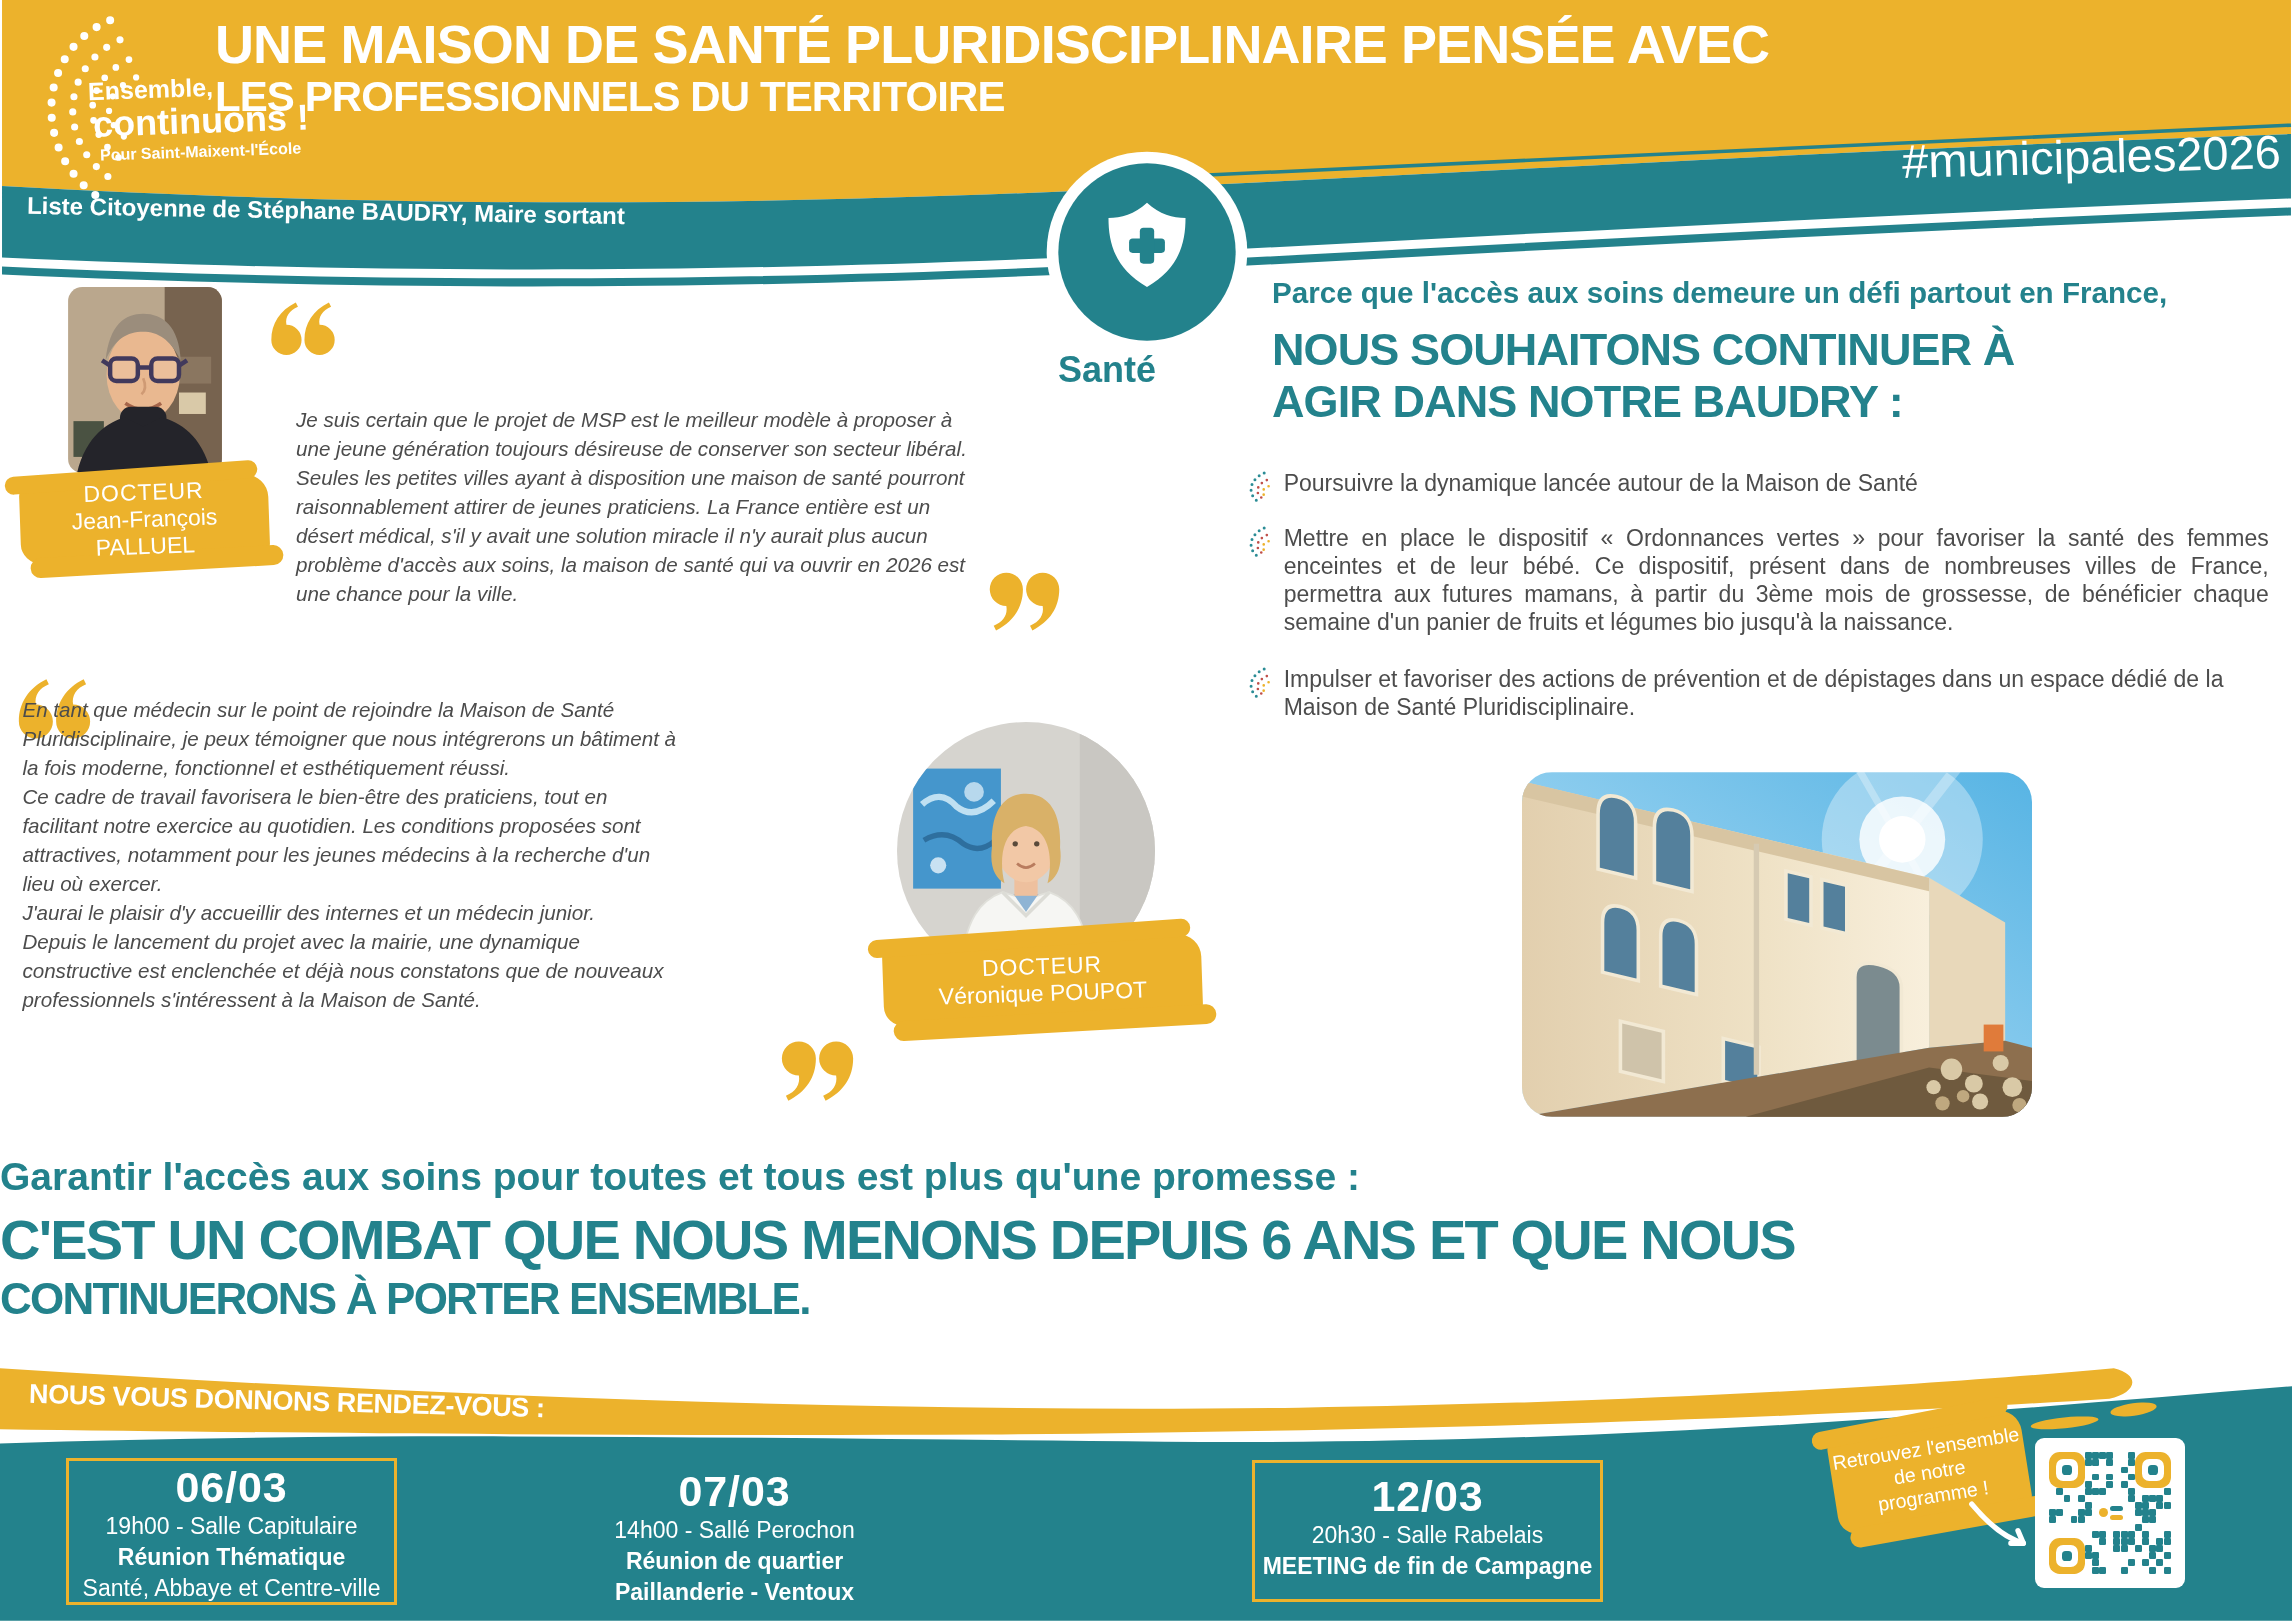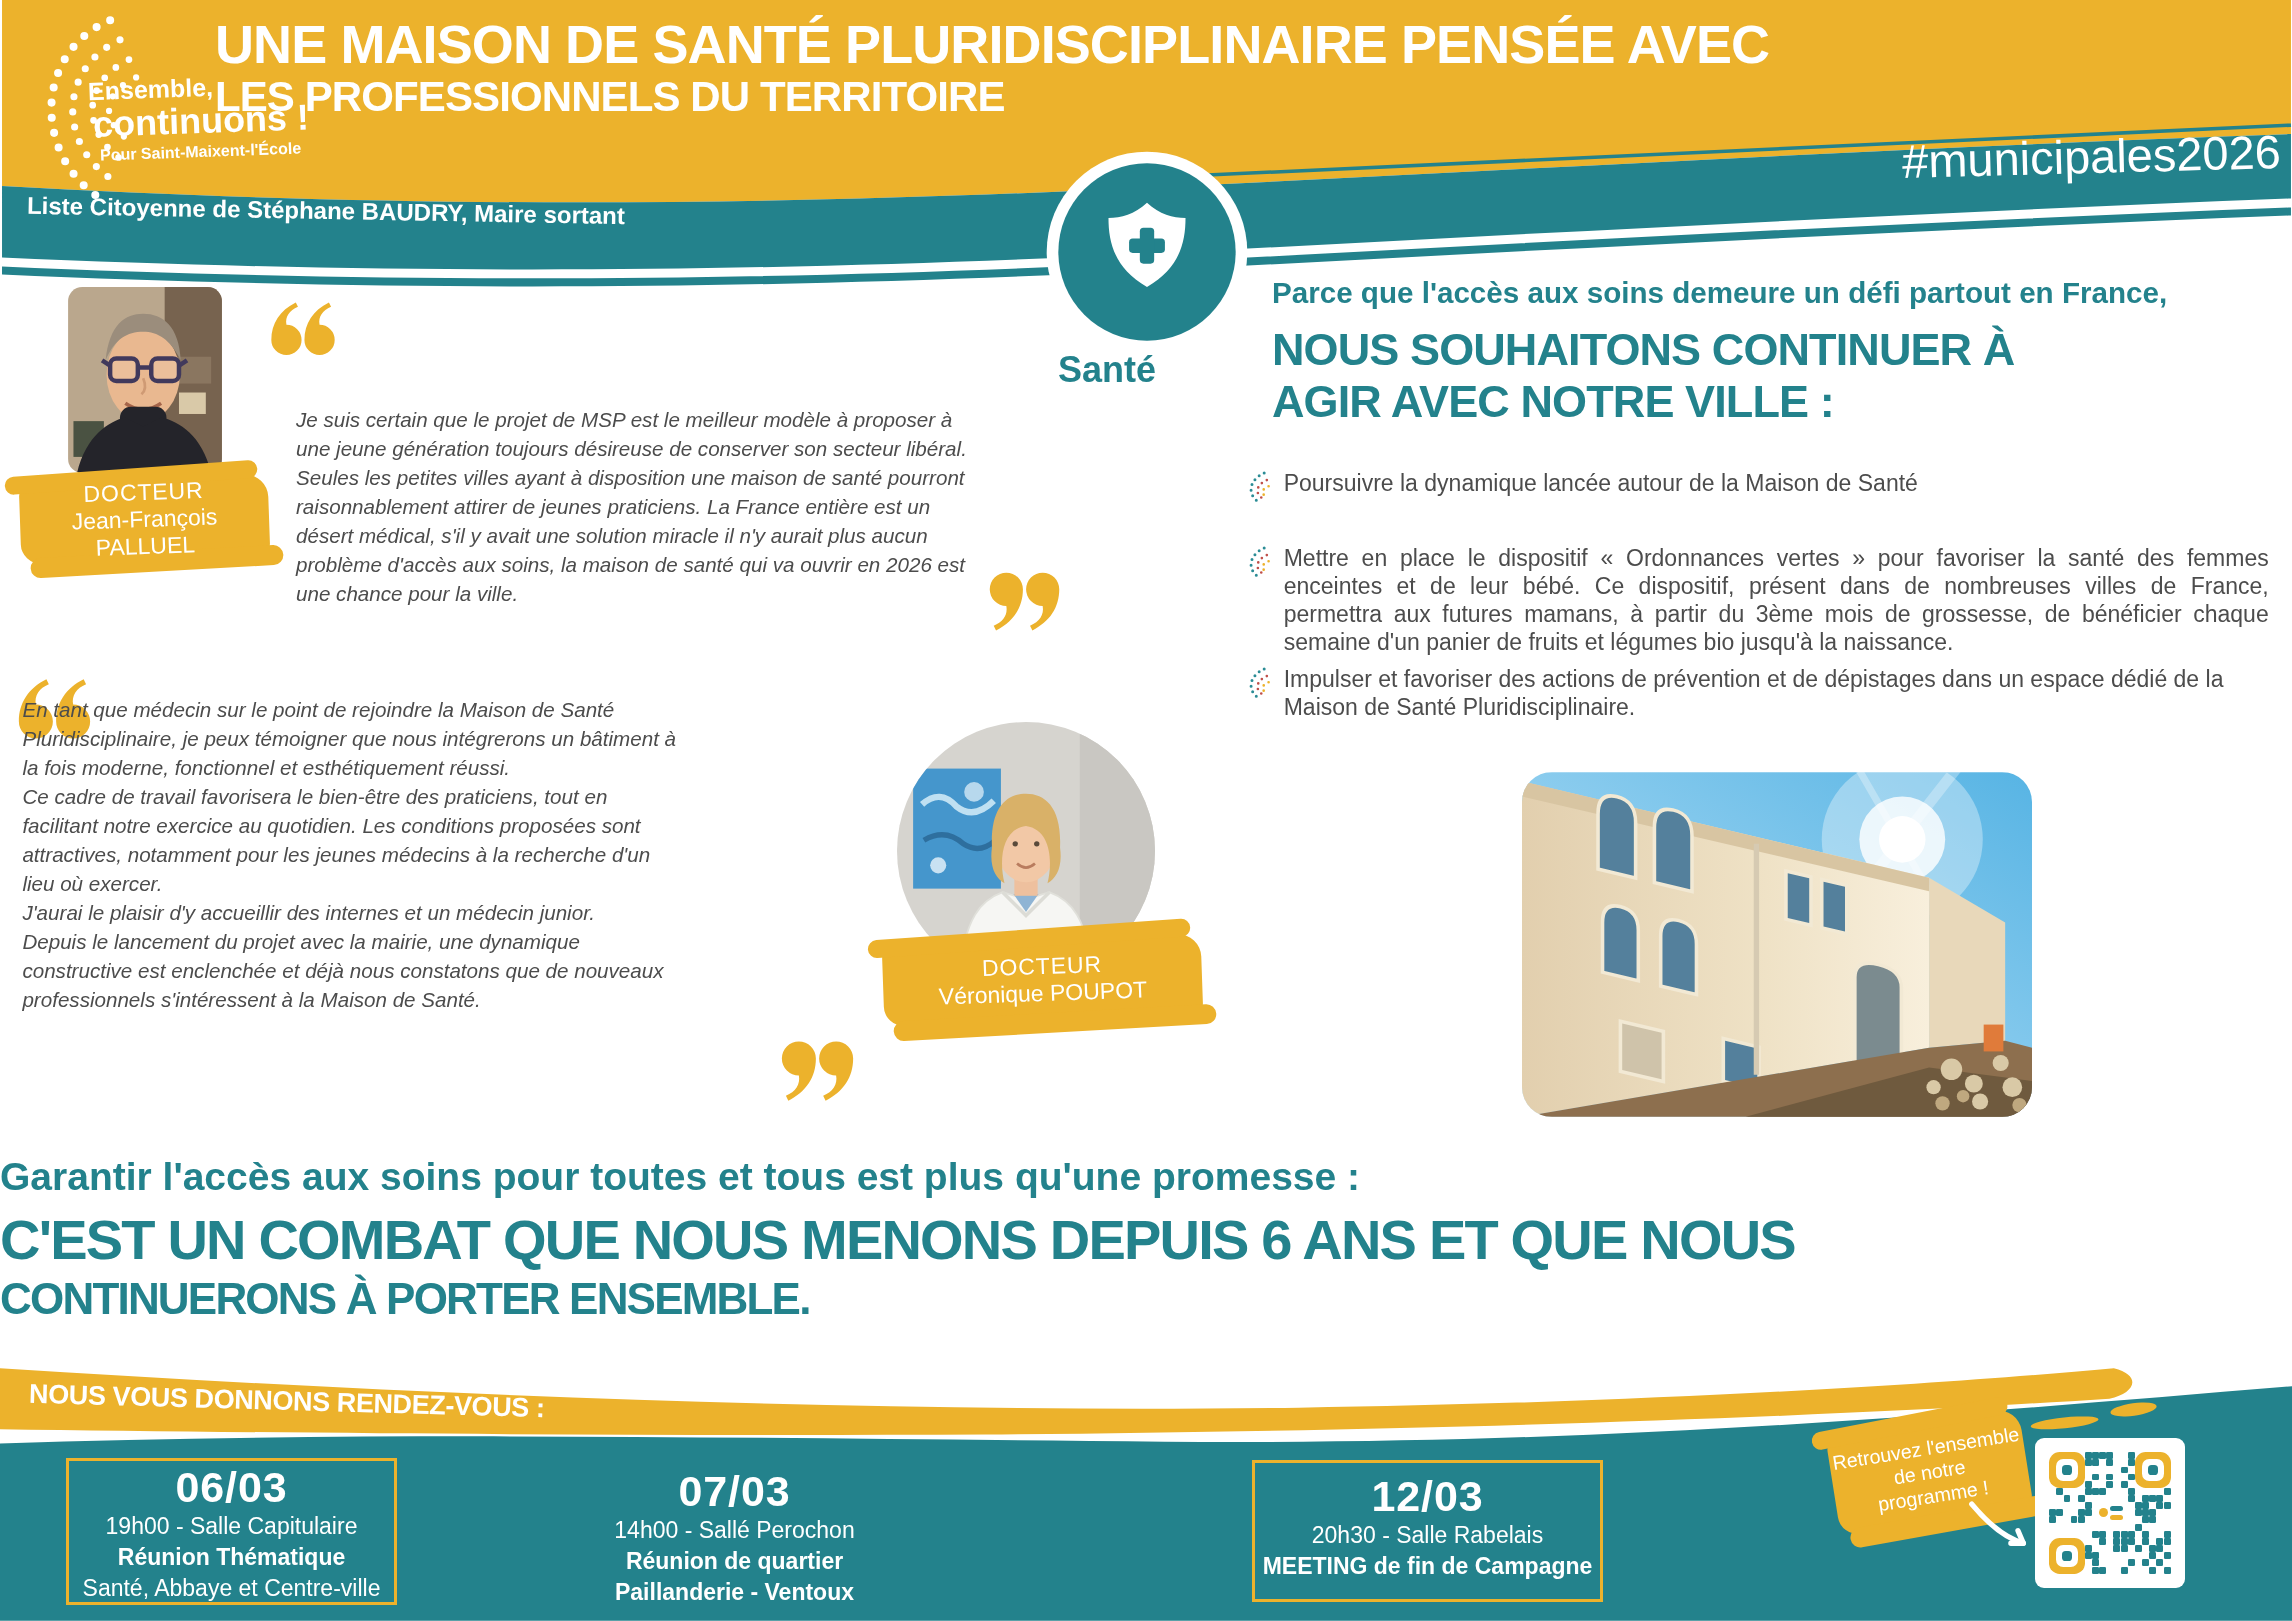--- a/index.html
+++ b/index.html
@@ -114,34 +114,34 @@
   </div>
   <div class="brush" style="left:19.7px;top:478px;width:249px;height:82px;transform:rotate(-2deg)" data-name="author-label-palluel">
     <div class="inner">
       <span style="font-size:23px;letter-spacing:0.9px" data-name="author-title">DOCTEUR</span>
       <span style="font-size:23px" data-name="author-name">Jean-François PALLUEL</span>
     </div>
   </div>
 
   <div class="abs teal center" style="left:1272px;top:276px;width:1012px;font-size:29.6px;font-weight:700" data-name="program-intro">Parce que l'accès aux soins demeure un défi partout en France,</div>
   <div class="abs teal center" style="left:1272px;top:324px;width:1012px;font-size:45px;font-weight:800;letter-spacing:-0.9px" data-name="program-heading-line1">NOUS SOUHAITONS CONTINUER À</div>
-  <div class="abs teal center" style="left:1272px;top:376px;width:1012px;font-size:45px;font-weight:800;letter-spacing:-0.9px" data-name="program-heading-line2">AGIR AVEC NOTRE VILLE :</div>
+  <div class="abs teal center" style="left:1272px;top:376px;width:1012px;font-size:45px;font-weight:800;letter-spacing:-0.9px" data-name="program-heading-line2">AGIR DANS NOTRE BAUDRY :</div>
 
   <div class="bullet-row" style="left:1243px;top:469px" data-name="list-item">
     <svg style="width:30px;height:38px;margin-right:10.7px;flex:none" viewBox="0 0 34 42" data-name="bullet-arc-icon" aria-hidden="true">
       <g fill="none" stroke-linecap="round" stroke-dasharray="0 6.5">
         <path d="M24,4 C6,12 4,30 20,38" stroke="#2B8C95" stroke-width="3.4"></path>
         <path d="M27,12 C14,18 13,28 24,34" stroke="#C0504A" stroke-width="3"></path>
         <path d="M29,19 C21,22 20,28 27,31" stroke="#ECB22C" stroke-width="3"></path>
       </g>
     </svg>
     <div class="bullet-text" data-name="bullet-text">Poursuivre la dynamique lancée autour de la Maison de Santé</div>
   </div>
 
-  <div class="bullet-row" style="left:1243px;top:544px" data-name="list-item">
+  <div class="bullet-row" style="left:1243px;top:524px" data-name="list-item">
     <svg style="width:30px;height:38px;margin-right:10.7px;flex:none" viewBox="0 0 34 42" data-name="bullet-arc-icon" aria-hidden="true">
       <g fill="none" stroke-linecap="round" stroke-dasharray="0 6.5">
         <path d="M24,4 C6,12 4,30 20,38" stroke="#2B8C95" stroke-width="3.4"></path>
         <path d="M27,12 C14,18 13,28 24,34" stroke="#C0504A" stroke-width="3"></path>
         <path d="M29,19 C21,22 20,28 27,31" stroke="#ECB22C" stroke-width="3"></path>
       </g>
     </svg>
     <div class="bullet-text" style="text-align:justify" data-name="bullet-text">Mettre en place le dispositif « Ordonnances vertes » pour favoriser la santé des femmes enceintes et de leur bébé. Ce dispositif, présent dans de nombreuses villes de France, permettra aux futures mamans, à partir du 3ème mois de grossesse, de bénéficier chaque semaine d'un panier de fruits et légumes bio jusqu'à la naissance.</div>
   </div>
 

